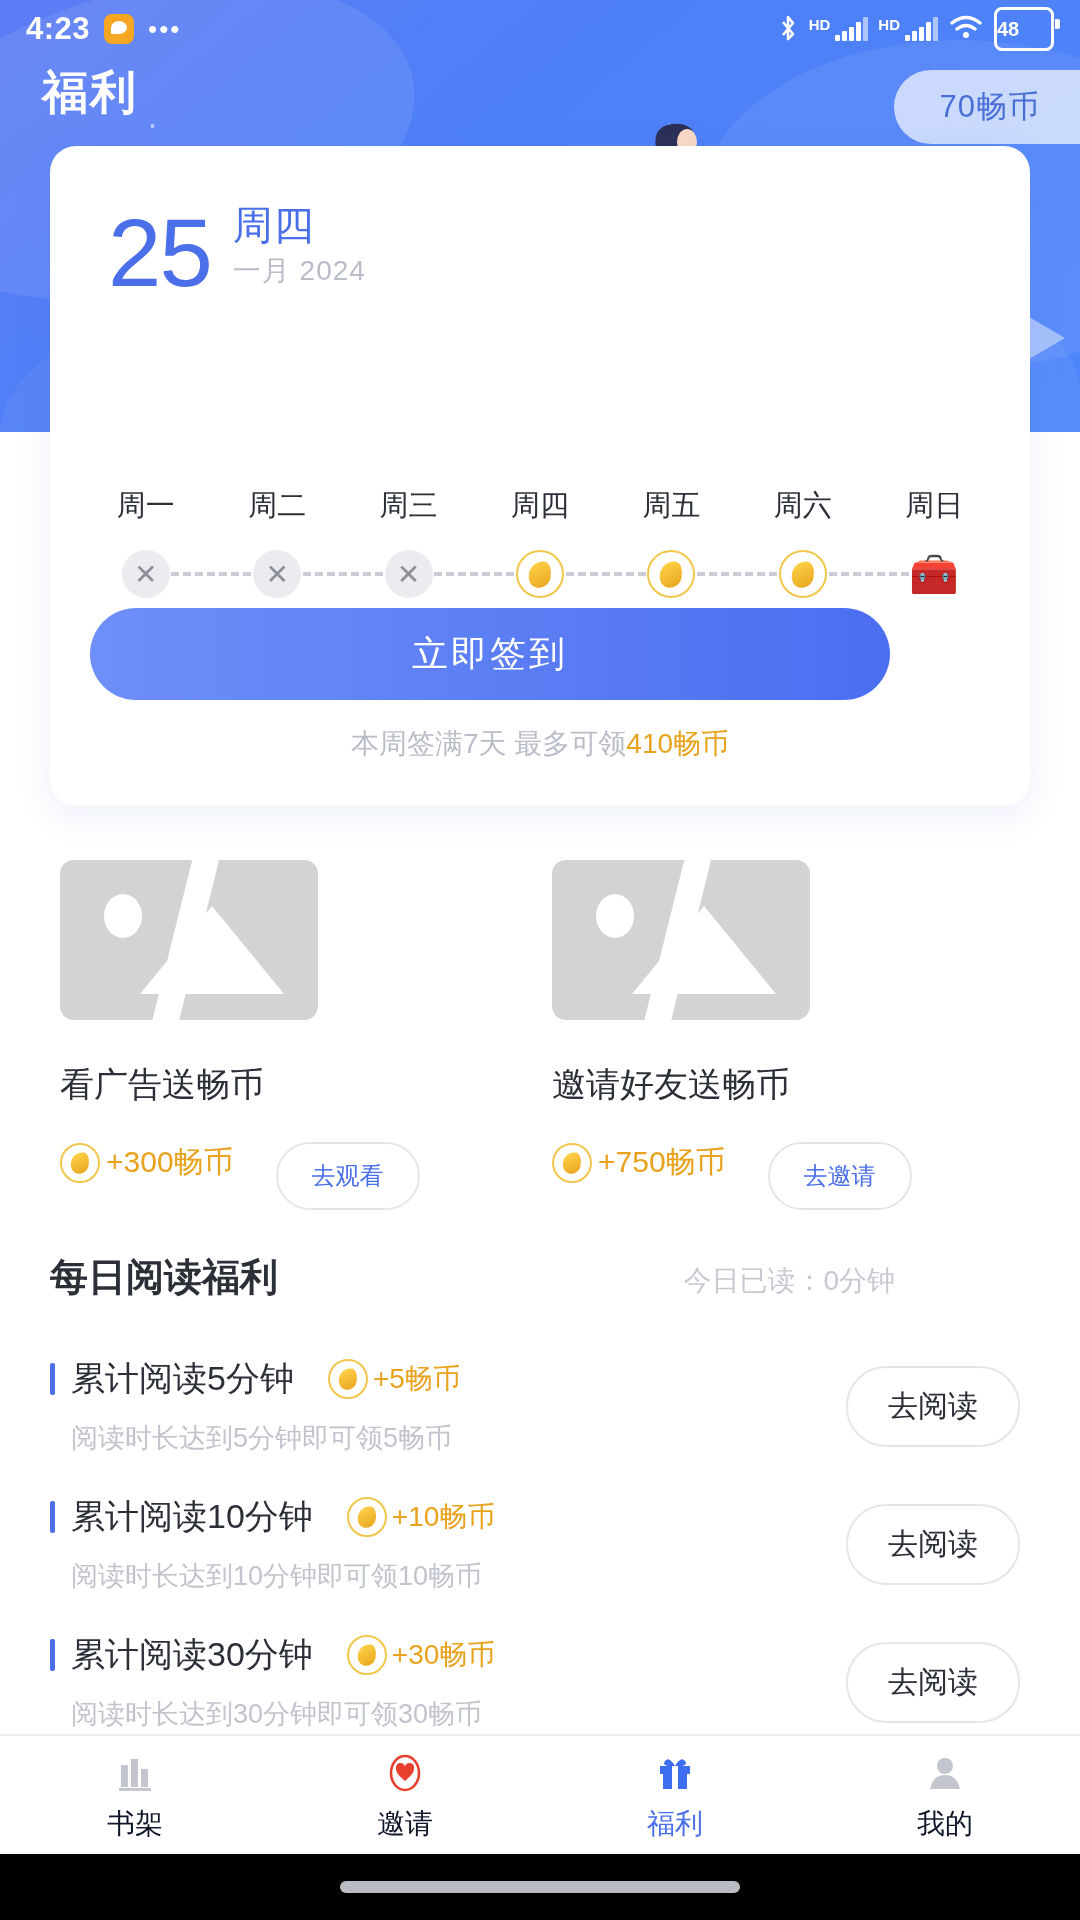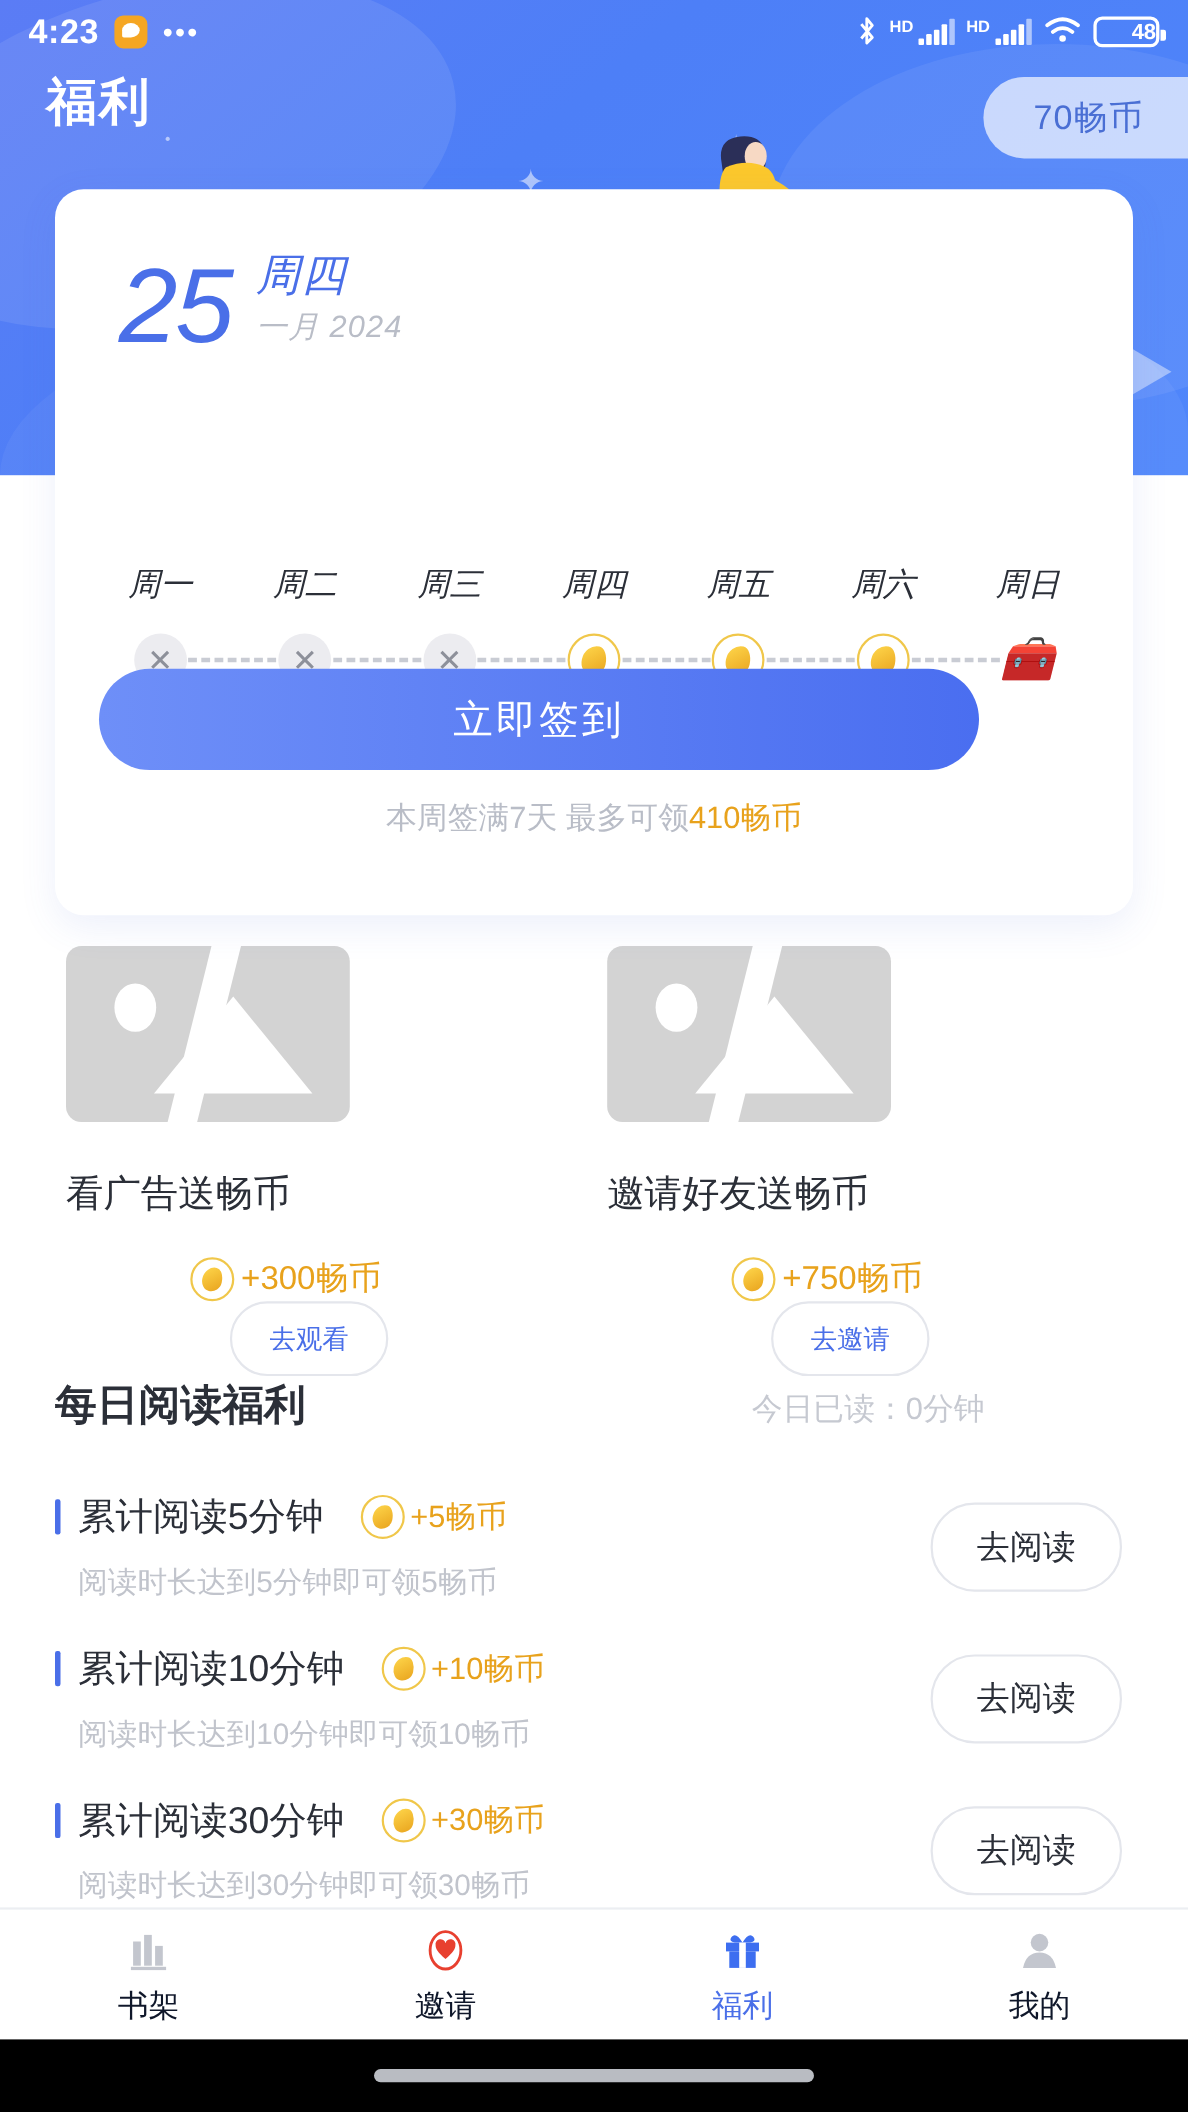--- a/index.html
+++ b/index.html
@@ -53,22 +53,22 @@
   .sb-right { display:flex; align-items:center; gap:10px; }
   .ic-bt { width:22px; height:30px; }
   .sig-wrap { display:flex; align-items:flex-end; gap:5px; }
   .hd-tag { font-size:15px; font-weight:700; line-height:11px; align-self:flex-start; padding-top:2px;}
   .bars { display:flex; align-items:flex-end; gap:2px; height:24px; }
   .bars i { display:block; width:5px; background:#fff; border-radius:1px; }
   .bars i:nth-child(1){height:6px;} .bars i:nth-child(2){height:10px;}
   .bars i:nth-child(3){height:14px;} .bars i:nth-child(4){height:19px;}
   .bars i:nth-child(5){height:24px; opacity:.55;}
   .sb-bat {
-    width:60px; height:28px; border:3px solid #fff; border-radius:8px;
-    position:relative; display:flex; align-items:center; justify-content:flex-end;
+    width:60px; height:44px; border:3px solid #fff; border-radius:8px;
+    position:relative; display:flex; align-items:center; justify-content:flex-start;
   }
   .sb-bat::after {
     content:""; position:absolute; right:-9px; top:9px; width:5px; height:10px;
     background:#fff; border-radius:0 2px 2px 0;
   }
   .sb-bat span { font-size:20px; font-weight:700; color:#fff; }
 
   .page-title {
     position:absolute; left:42px; top:62px;
     font-size:46px; font-weight:700; color:#fff; letter-spacing:2px;
@@ -79,24 +79,24 @@
     border-radius:44px 0 0 44px;
     padding:16px 40px 16px 46px;
     font-size:31px; color:#4a6fd4; letter-spacing:1px;
   }
 
   
   .illus { position:absolute; left:560px; top:88px; width:520px; height:344px; }
 
   
   .card {
-    position:absolute; left:50px; top:172px; width:980px; height:660px;
+    position:absolute; left:50px; top:146px; width:980px; height:660px;
     background:#fff; border-radius:26px;
     box-shadow:0 10px 34px rgba(75,110,220,0.10);
-    overflow:visible; z-index:5;font-style:italic;
+    overflow:visible; z-index:5;
   }
 
   .date-block { position:absolute; left:58px; top:58px; display:flex; align-items:flex-end; gap:22px; }
   .date-num { font-size:96px; font-weight:400; color:#4a6fe8; line-height:0.85; letter-spacing:-2px;}
   .date-right { padding-bottom:4px; }
   .date-dow { font-size:40px; color:#4a6fe8; line-height:1.05; letter-spacing:1px;}
   .date-my { font-size:28px; color:#b9bdc7; letter-spacing:1px; margin-top:6px;}
 
   
   .week { position:absolute; left:0; top:340px; width:980px; }
@@ -150,21 +150,21 @@
     position:relative; overflow:hidden;
   }
   .ph-dot { position:absolute; left:44px; top:34px; width:38px; height:44px;
     background:#fff; border-radius:50%; }
   .ph-mtn { position:absolute; left:80px; bottom:26px;
     width:0; height:0; border-left:72px solid transparent;
     border-right:72px solid transparent; border-bottom:88px solid #fff; }
   .ph-slash { position:absolute; left:110px; top:-14px; width:26px; height:210px;
     background:#fff; transform:rotate(14deg); }
   .promo-title { font-size:34px; color:#2b2f38; margin-top:42px; }
-  .promo-row { display:flex; align-items:center; margin-top:34px;flex-direction:column; }
+  .promo-row { display:flex; align-items:flex-start; margin-top:34px; }
   .promo-coin { display:flex; align-items:center; gap:6px; }
   .mini-coin {
     width:40px; height:40px; border-radius:50%; border:2px solid #f0c74a;
     display:flex; align-items:center; justify-content:center; background:#fff;
   }
   .mini-bean {
     width:18px; height:22px; background:linear-gradient(140deg,#ffd84d,#e8a21c);
     border-radius:60% 40% 55% 45% / 55% 55% 45% 45%; transform:rotate(12deg);
   }
   .promo-amt { font-size:30px; color:#e8a21c; }

